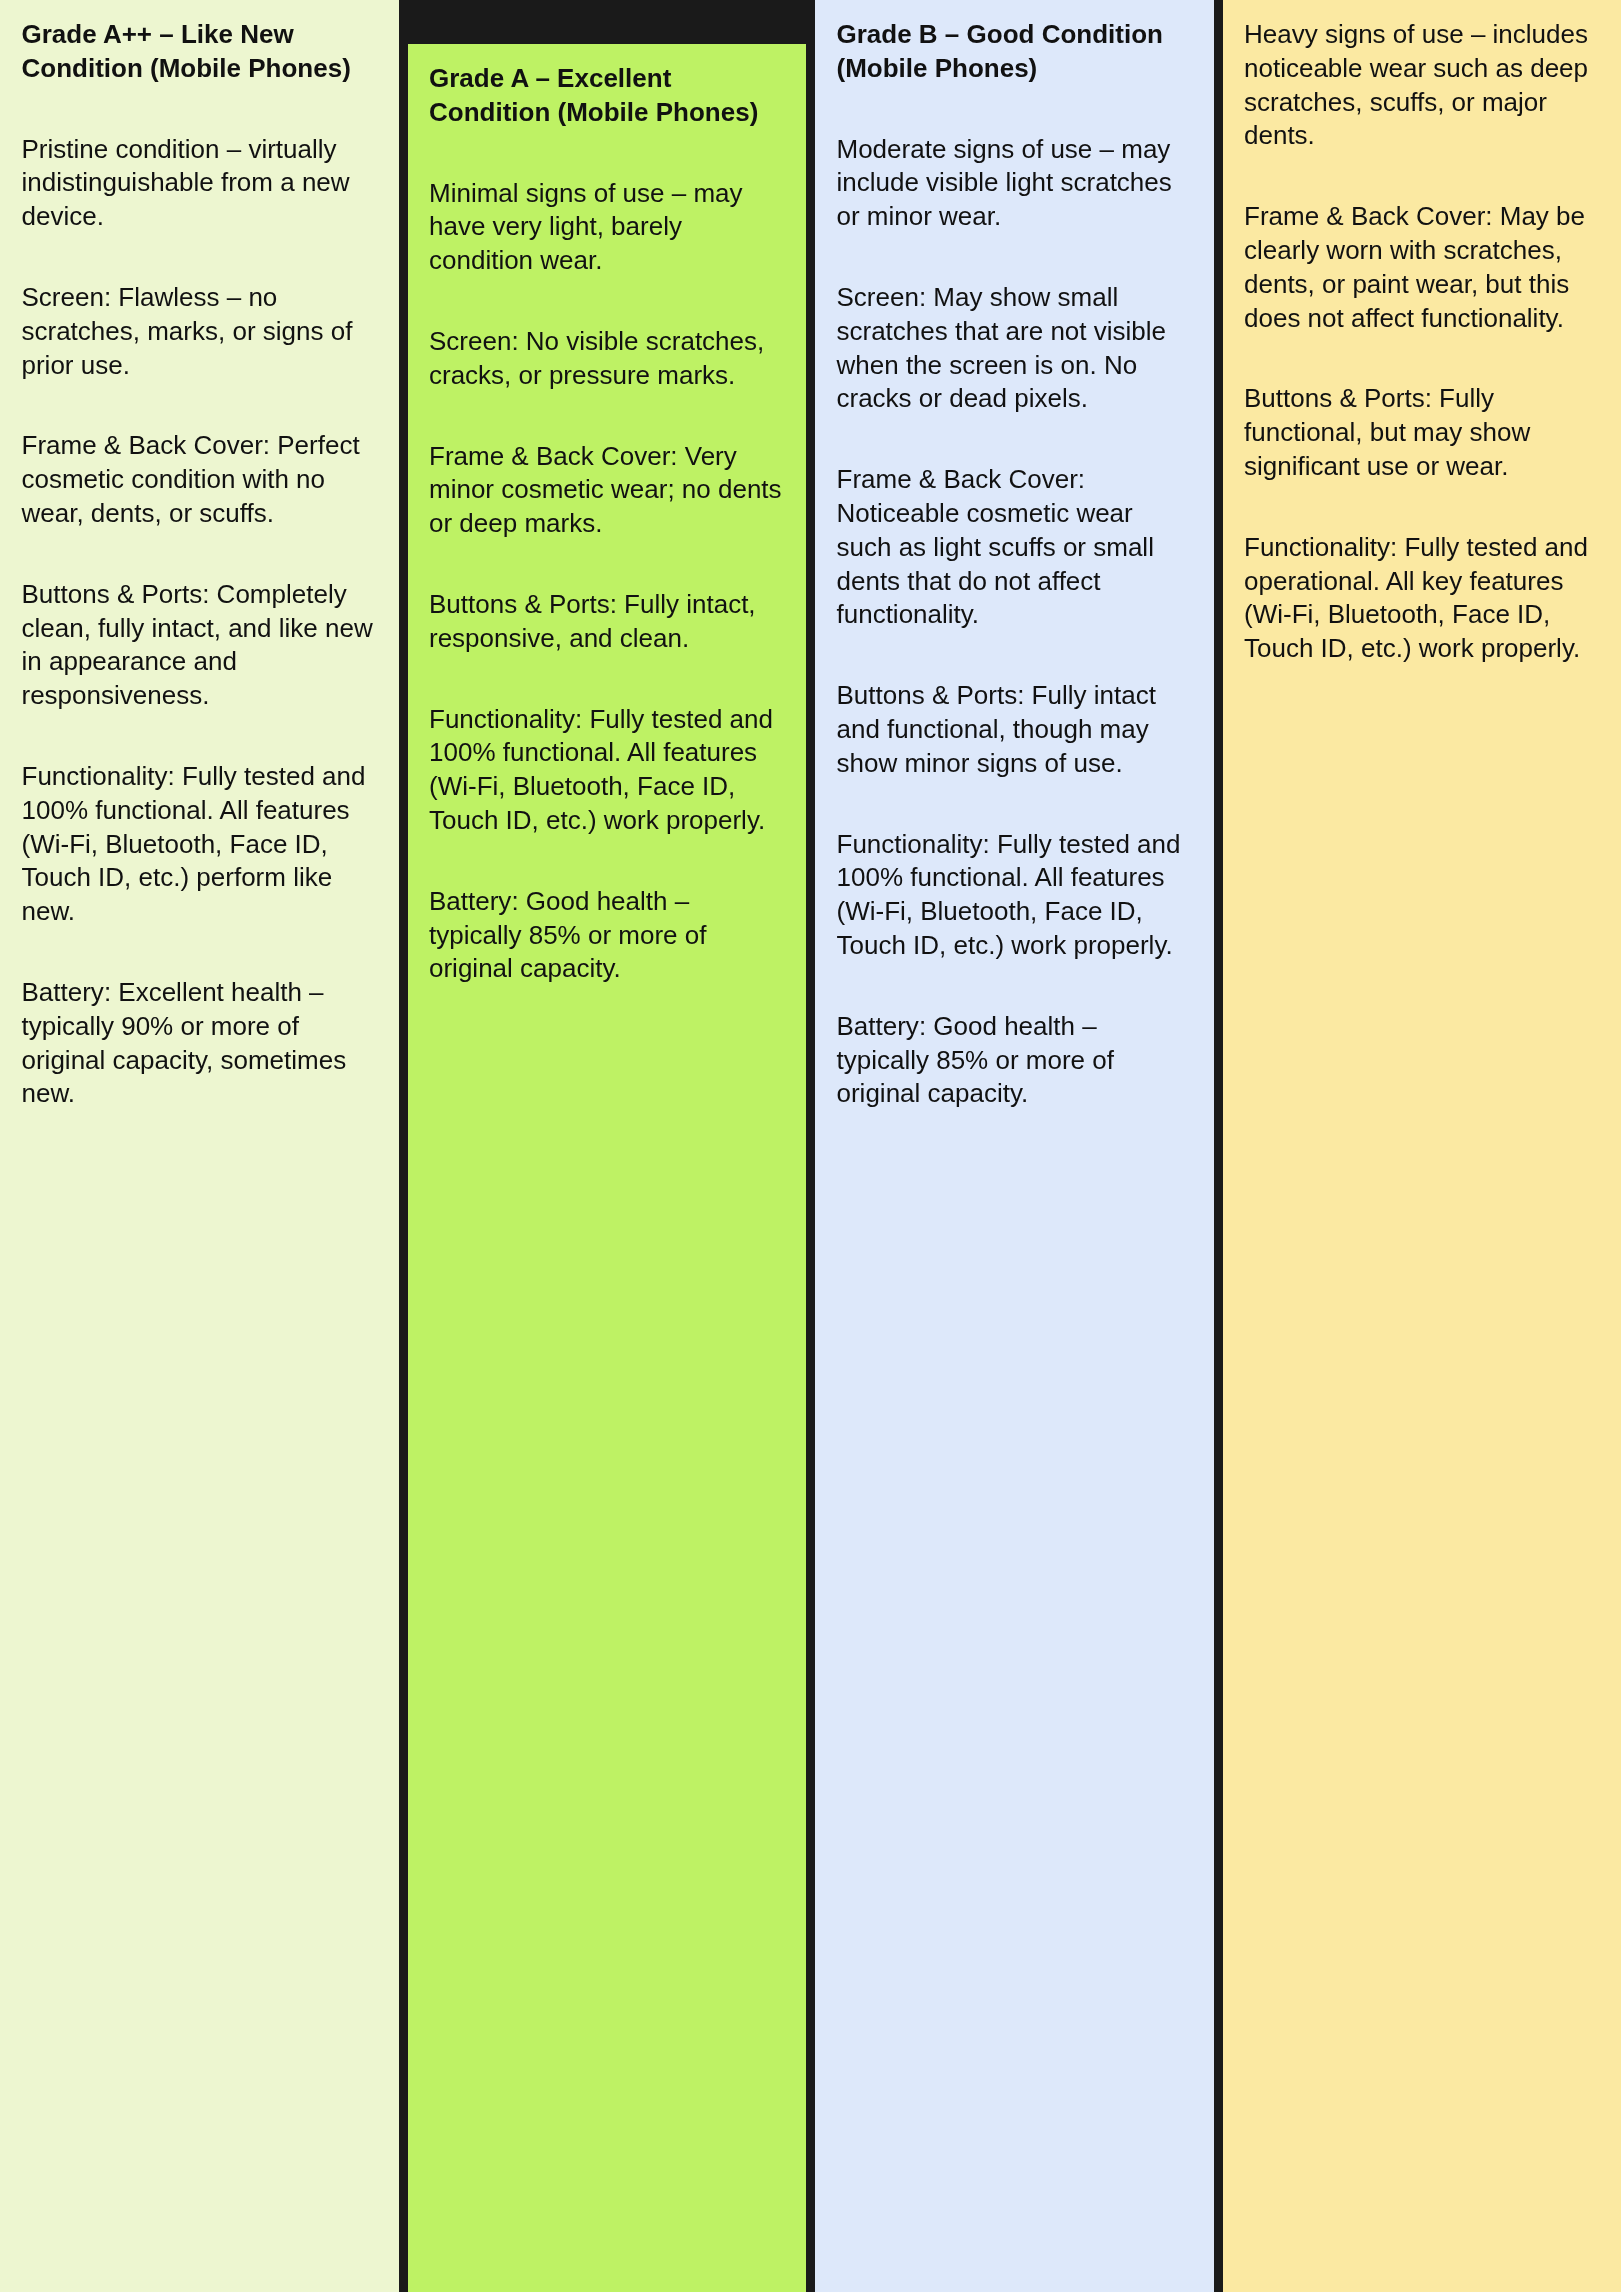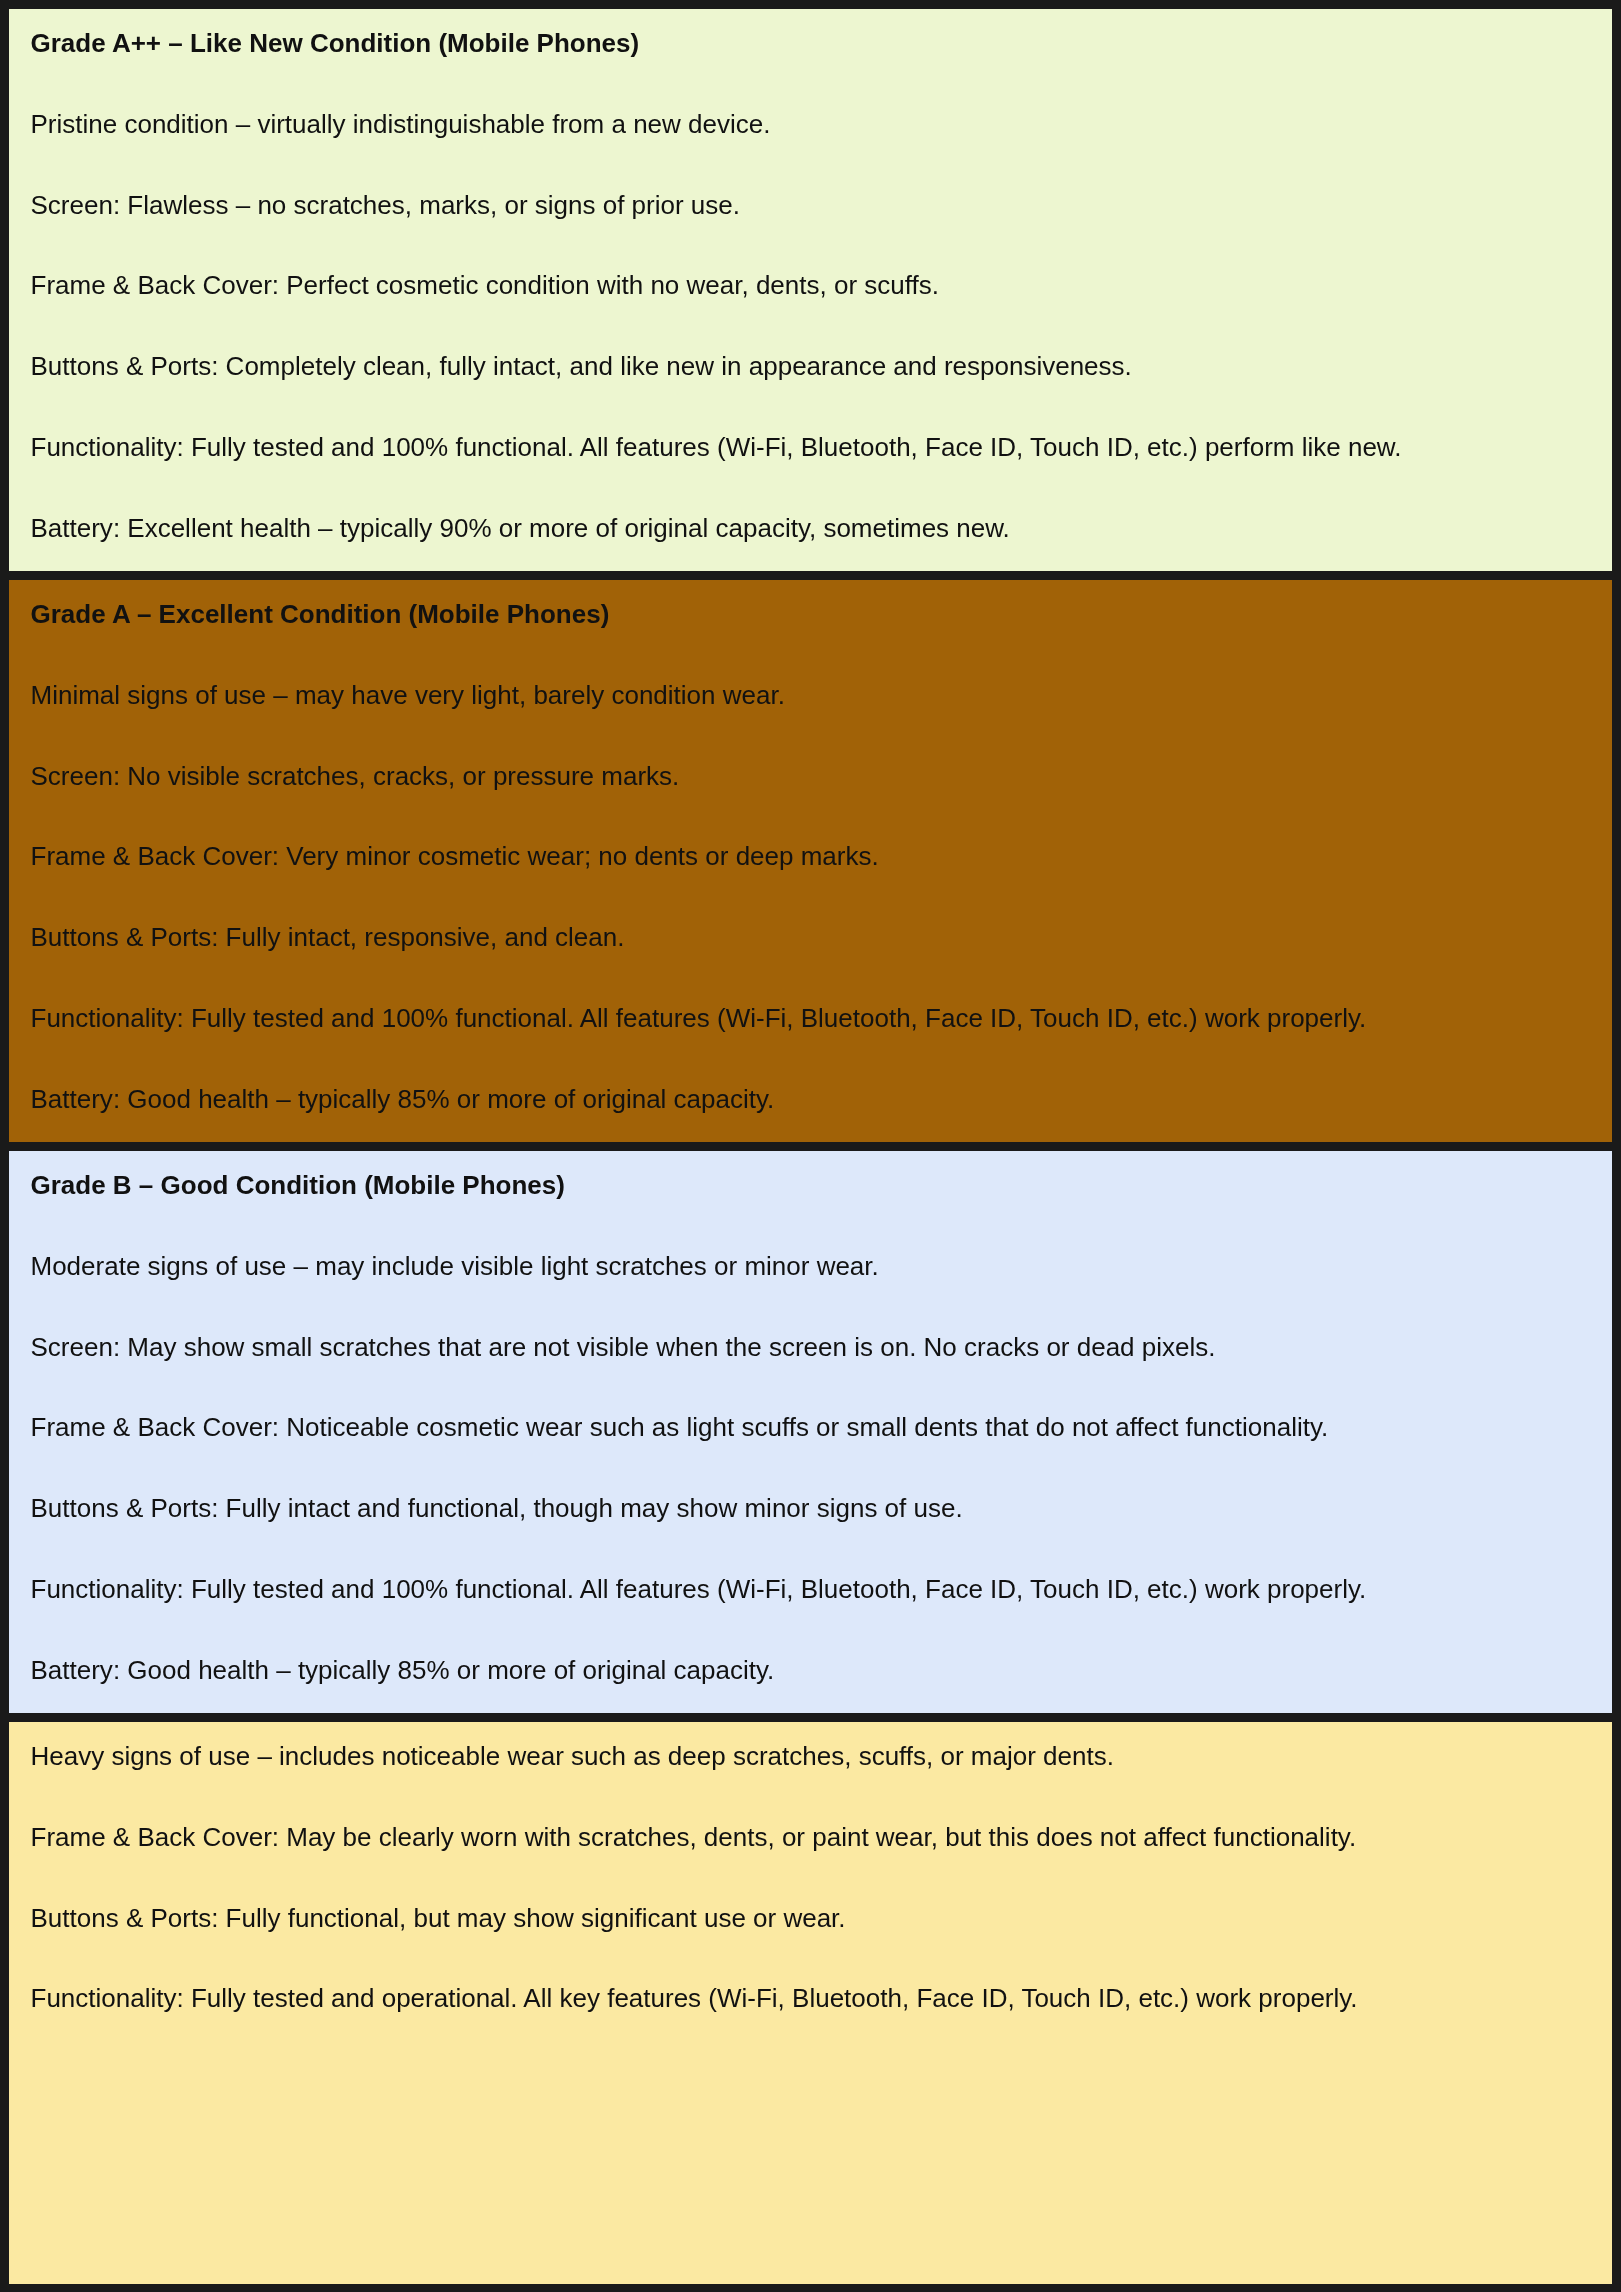--- a/index.html
+++ b/index.html
@@ -9,23 +9,23 @@
   }
   body {
     background: #1a1a1a;
     font-family: "Liberation Sans", "DejaVu Sans", sans-serif;
     color: #111111;
   }
   .page {
     width: 1621px;
     height: 2293px;
     display: flex;
-    flex-direction: column;
+    flex-direction: row;
     gap: 9px;
-    padding: 9px;
+    padding: 0;
     background: #1a1a1a;
   }
   .card {
     flex: 1 1 0;
     padding: 18px 23px 21.5px 21.5px;
     overflow: hidden;
   }
   .card h2 {
     font-size: 26px;
     font-weight: bold;
@@ -53,21 +53,21 @@
   <section class="card" style="background-color: rgb(237, 246, 208);">
     <h2>Grade A++ – Like New Condition (Mobile Phones)</h2>
     <p class="row"><strong>Pristine condition</strong><span> – virtually indistinguishable from a new device.</span></p>
     <p class="row"><strong>Screen</strong><span>: Flawless – no scratches, marks, or signs of prior use.</span></p>
     <p class="row"><strong>Frame &amp; Back Cover</strong><span>: Perfect cosmetic condition with no wear, dents, or scuffs.</span></p>
     <p class="row"><strong>Buttons &amp; Ports</strong><span>: Completely clean, fully intact, and like new in appearance and responsiveness.</span></p>
     <p class="row"><strong>Functionality</strong><span>: Fully tested and 100% functional. All features (Wi-Fi, Bluetooth, Face ID, Touch ID, etc.) perform like new.</span></p>
     <p class="row"><strong>Battery</strong><span>: Excellent health – typically 90% or more of original capacity, sometimes new.</span></p>
   </section>
 
-  <section class="card" style="background-color: #a16207;">
+  <section class="card" style="background-color: #bef264; margin-top: 44px;">
     <h2>Grade A – Excellent Condition (Mobile Phones)</h2>
     <p class="row"><strong>Minimal signs of use</strong><span> – may have very light, barely condition wear.</span></p>
     <p class="row"><strong>Screen</strong><span>: No visible scratches, cracks, or pressure marks.</span></p>
     <p class="row"><strong>Frame &amp; Back Cover</strong><span>: Very minor cosmetic wear; no dents or deep marks.</span></p>
     <p class="row"><strong>Buttons &amp; Ports</strong><span>: Fully intact, responsive, and clean.</span></p>
     <p class="row"><strong>Functionality</strong><span>: Fully tested and 100% functional. All features (Wi-Fi, Bluetooth, Face ID, Touch ID, etc.) work properly.</span></p>
     <p class="row"><strong>Battery</strong><span>: Good health – typically 85% or more of original capacity.</span></p>
   </section>
 
   <section class="card" style="background-color: rgb(221, 232, 250);">

